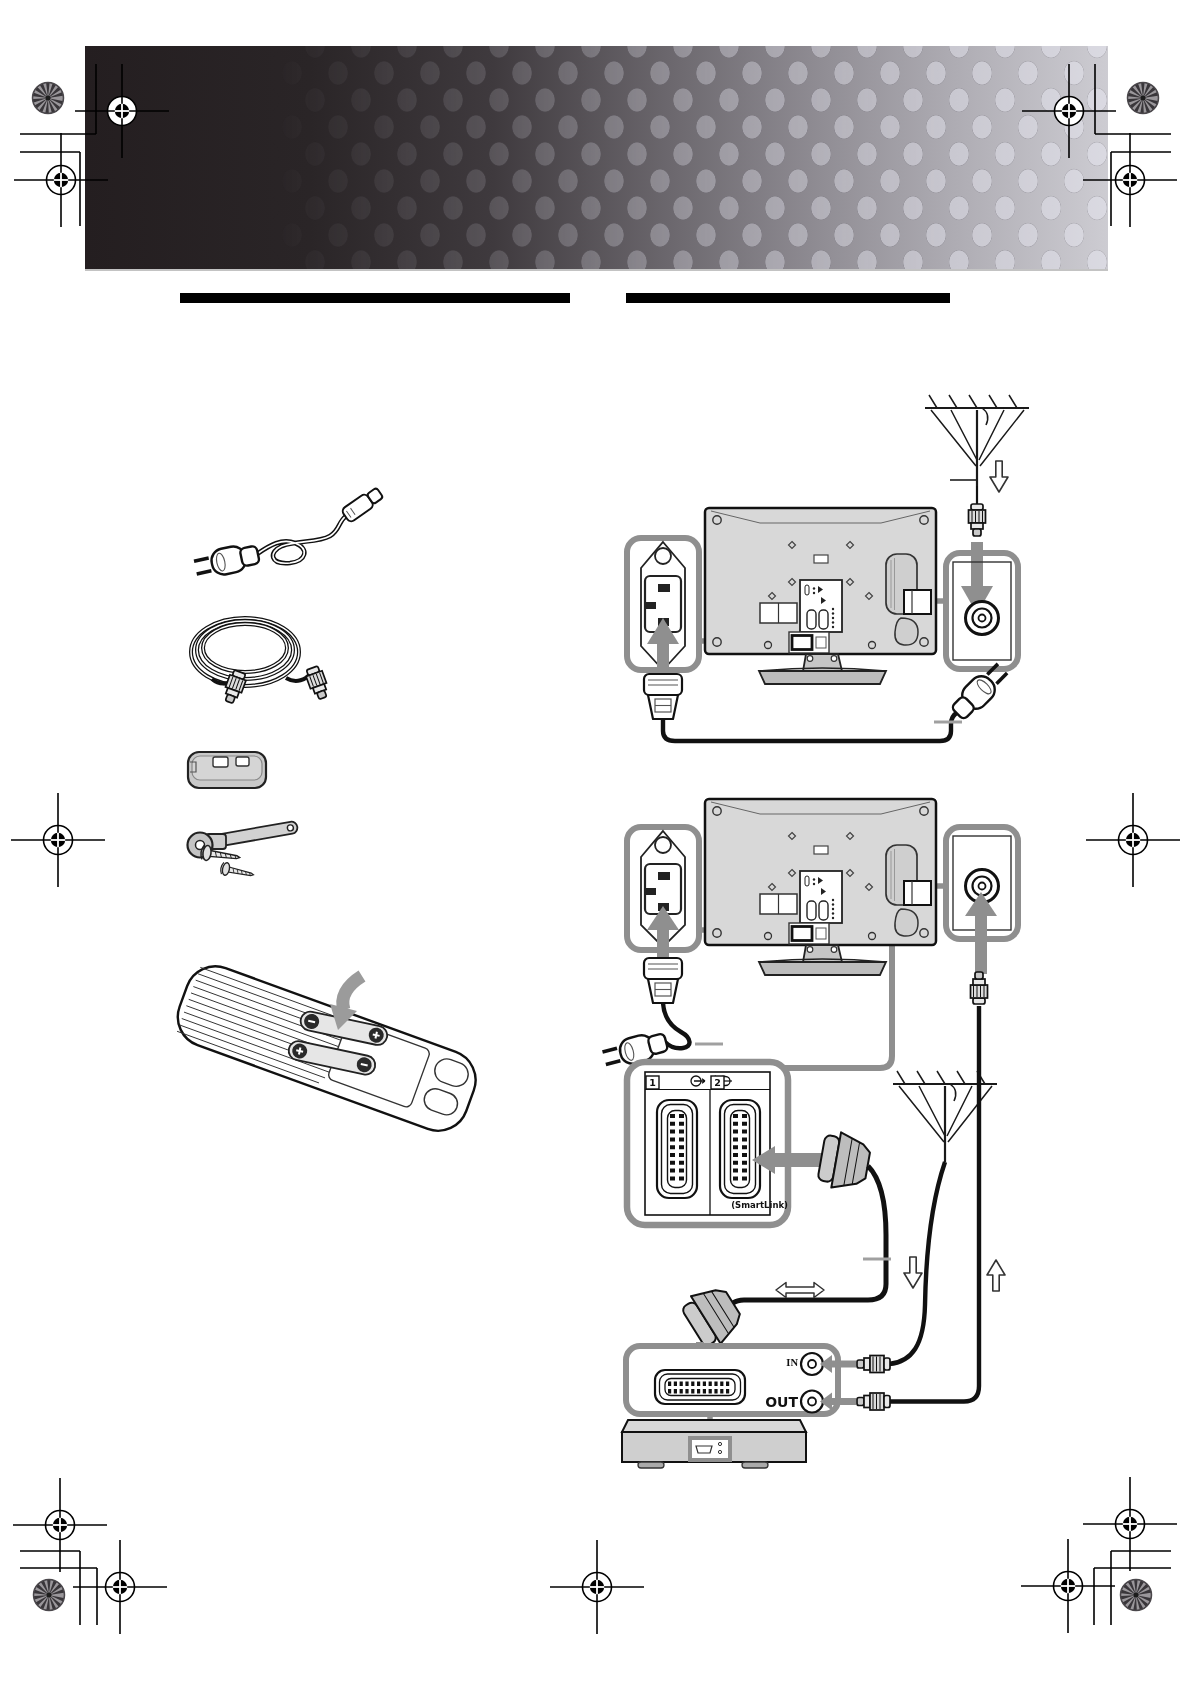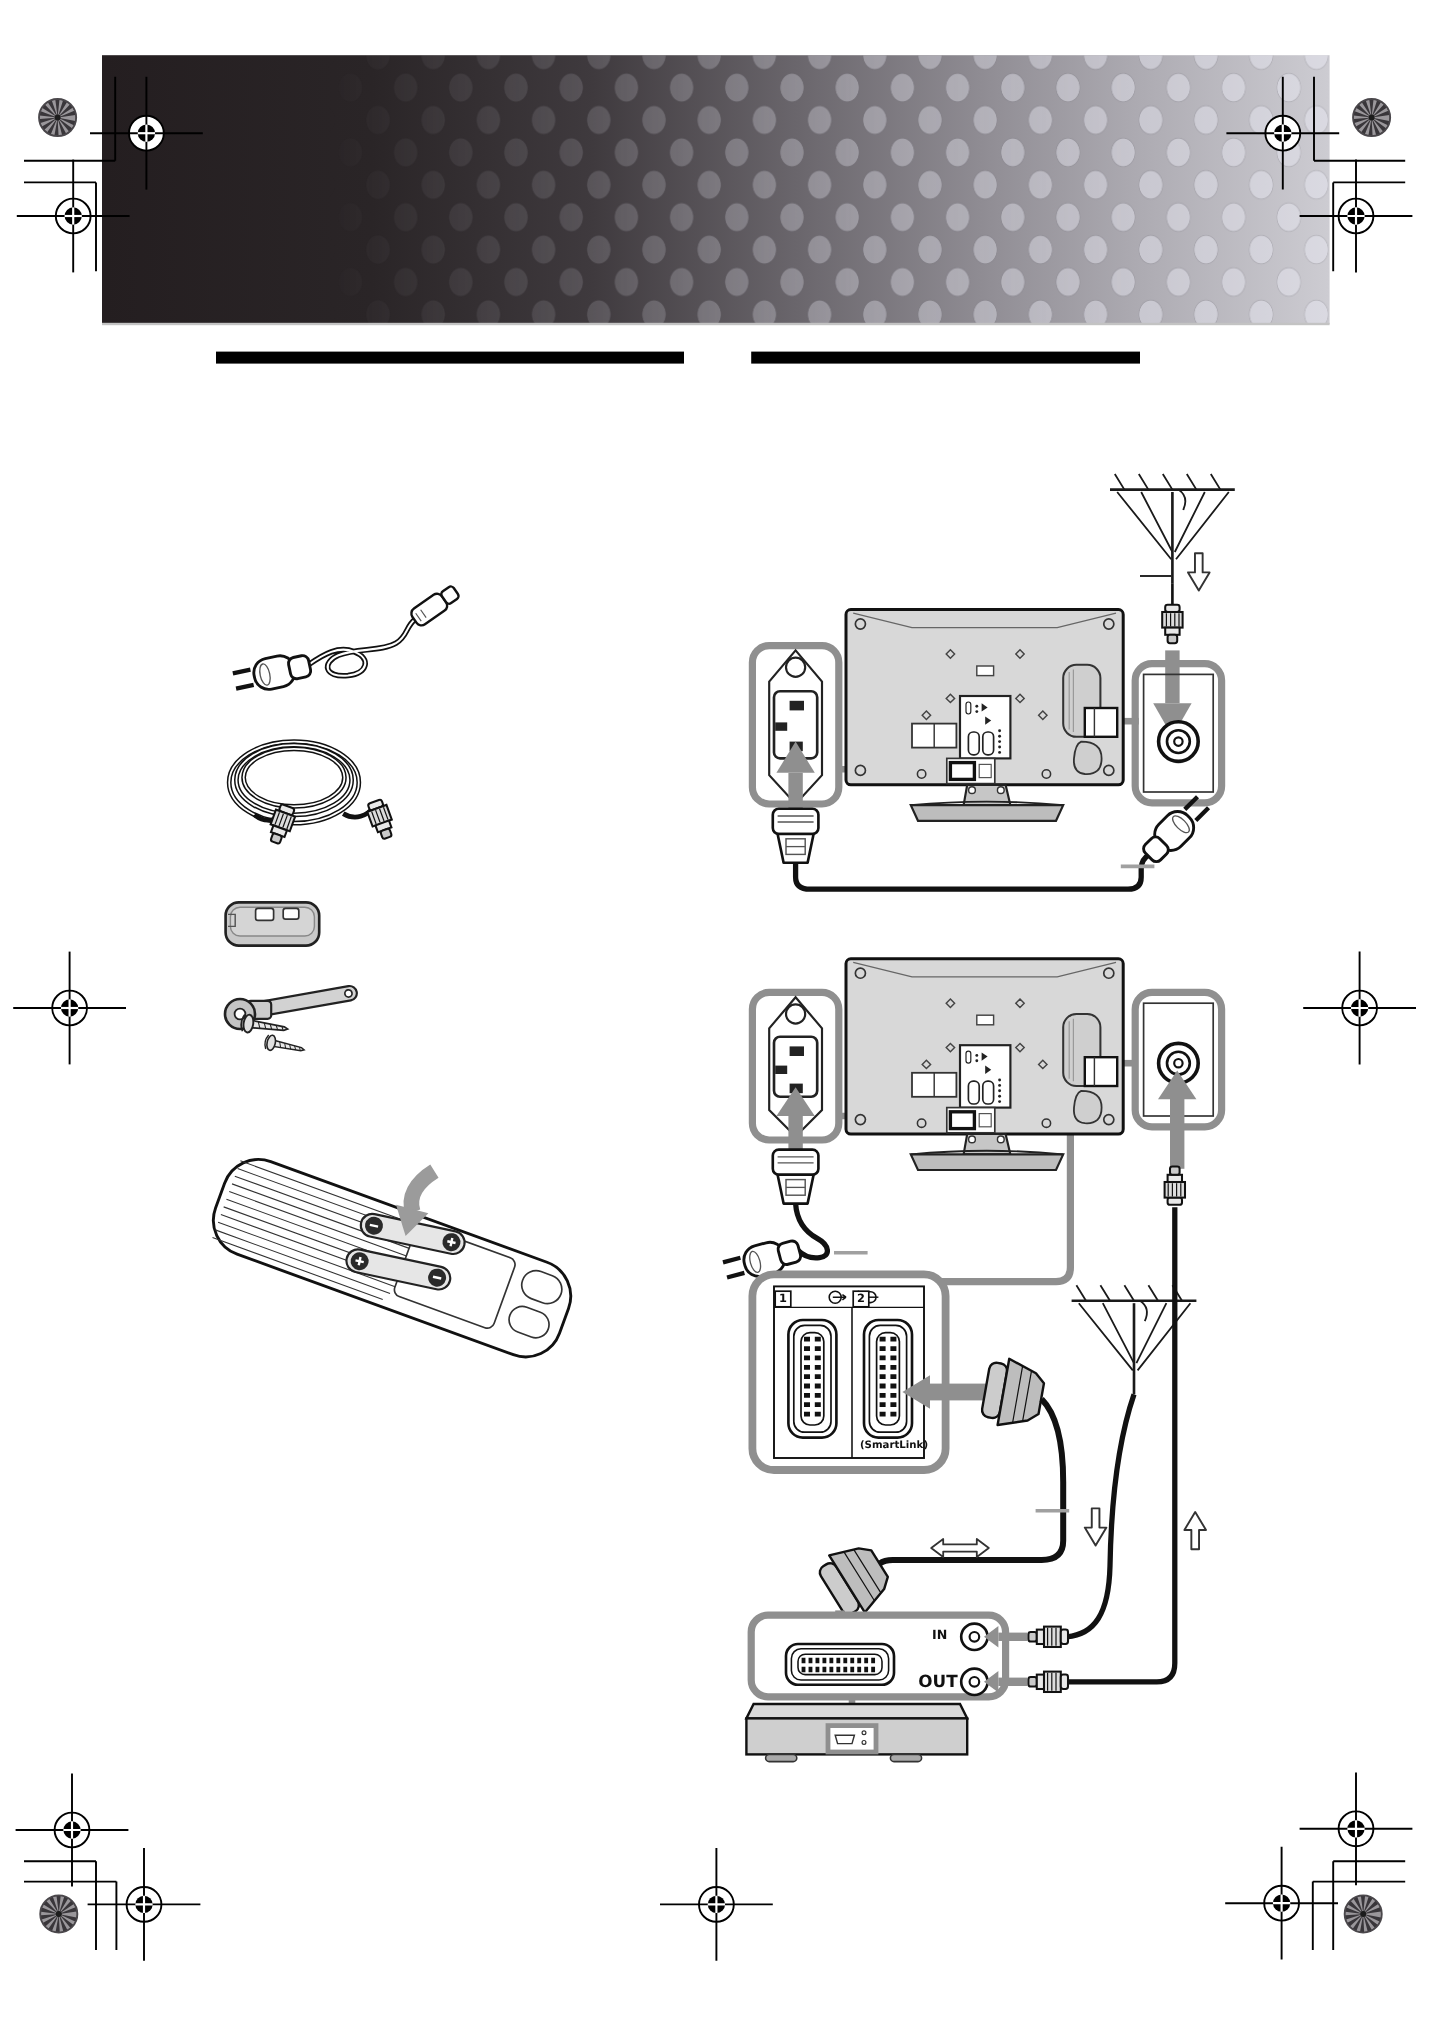--- a/index.html
+++ b/index.html
@@ -22,22 +22,22 @@
     mask-image:linear-gradient(90deg,transparent 0%,transparent 18%,rgba(0,0,0,.3) 38%,rgba(0,0,0,.75) 62%,#000 85%);
   }
   .band-underline{position:absolute;left:85px;top:269px;width:1023px;height:2px;background:#c3c3c3;}
   .bar{position:absolute;top:293px;height:10px;background:#000;}
   .bar1{left:180px;width:390px;}
   .bar2{left:626px;width:324px;}
   svg.art{position:absolute;left:0;top:0;z-index:2;}
   .lbl{position:absolute;z-index:3;color:#111;}
   .lbl-1{left:646px;top:1076px;width:13px;height:13px;line-height:13px;text-align:center;font-size:9.5px;font-weight:bold;}
   .lbl-2{left:711px;top:1076px;width:13px;height:13px;line-height:13px;text-align:center;font-size:9.5px;font-weight:bold;}
-  .lbl-smart{left:702px;top:1200px;width:86px;text-align:center;font-size:8.5px;font-weight:bold;}
-  .lbl-in{left:768px;top:1357px;width:30px;text-align:center;font-size:10.5px;font-weight:600;}
+  .lbl-smart{left:702px;top:1200px;width:86px;text-align:right;font-size:8.5px;font-weight:bold;}
+  .lbl-in{left:768px;top:1357px;width:30px;text-align:right;font-size:10.5px;font-weight:600;font-family:Liberation Serif, serif;}
   .lbl-out{left:756px;top:1394px;width:42px;text-align:right;font-size:14px;font-weight:600;}
 </style>
 </head>
 <body>
 
 <div class="page">
 
   <div class="band">
     <div class="band-dots"></div>
   </div>

